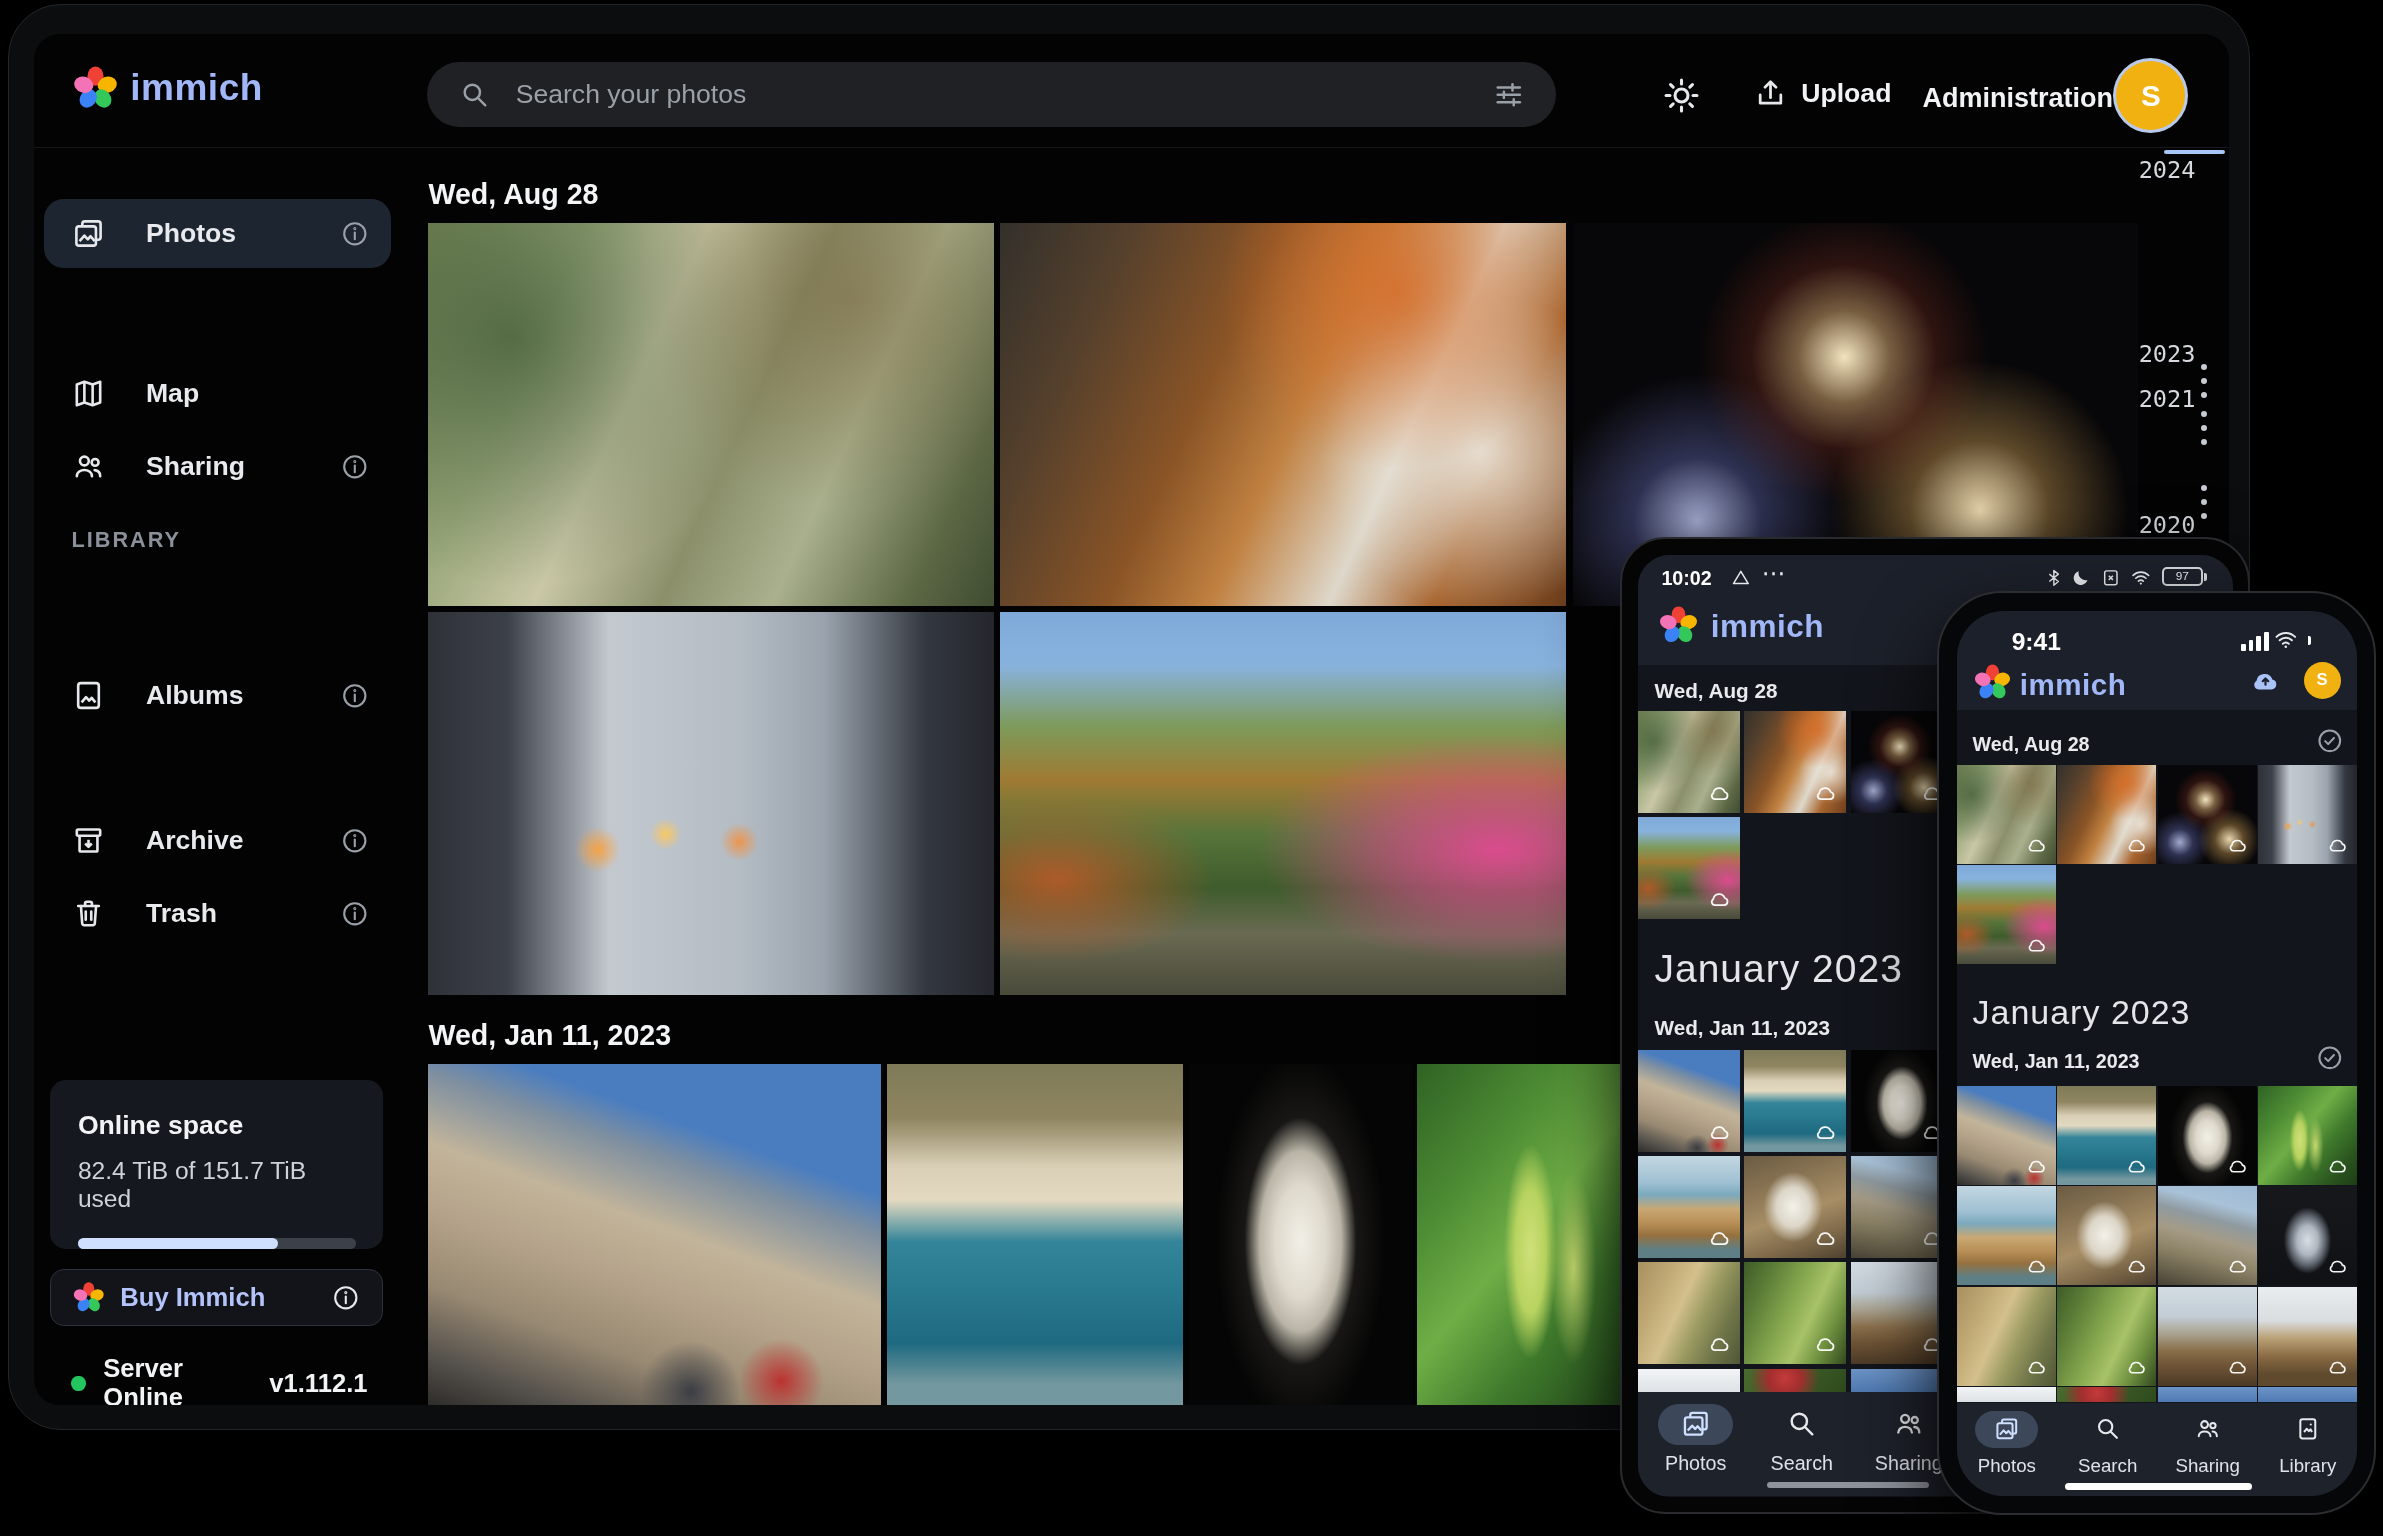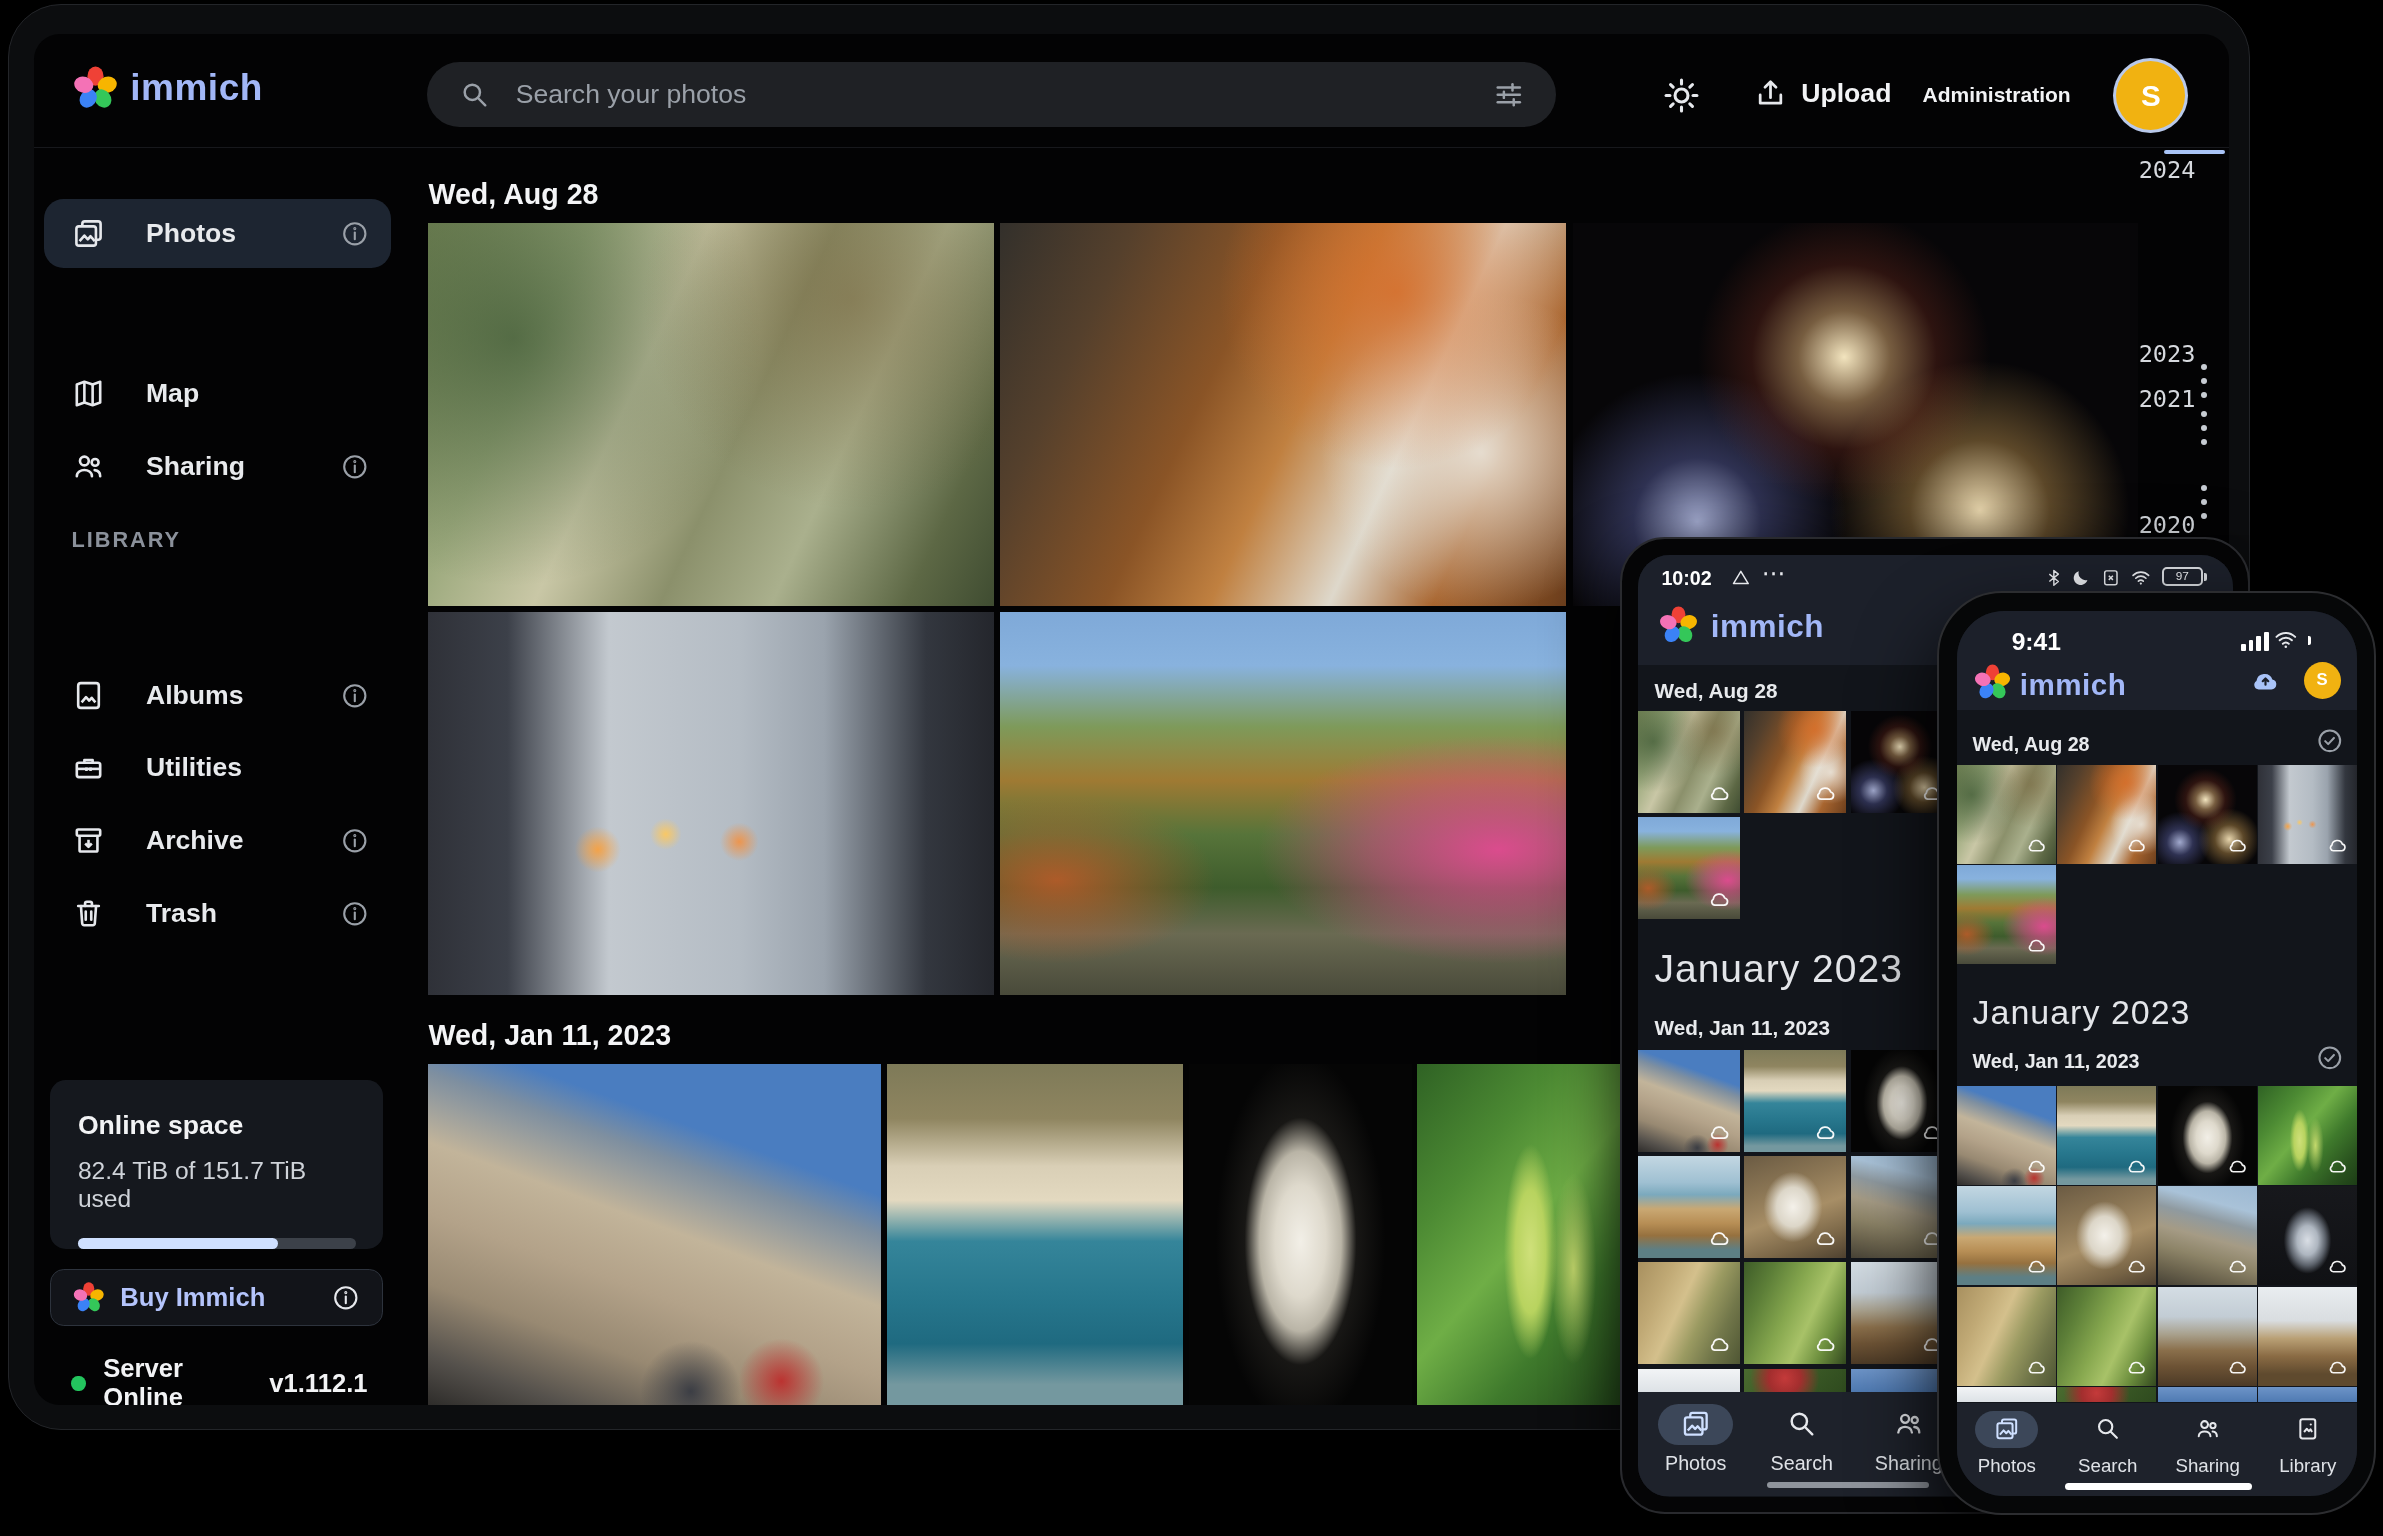--- a/index.html
+++ b/index.html
@@ -23,21 +23,21 @@
   #search-pill { left:393px; top:27.6px; width:1129px; height:65px; background:#1f2125;
     border-radius:32.5px; display:flex; align-items:center; padding:0 33px; gap:25.6px; }
   #search-pill input { flex:1; background:transparent; border:none; outline:none;
     color:#cfd3d9; font-size:26.6px; font-family:"Liberation Sans",sans-serif; }
   #search-pill input::placeholder { color:#9aa0a8; }
   .icon { color:#e6e8ec; }
   .icon-dim { color:#9aa0a8; }
   #theme-btn { left:1629px; top:43px; }
   #upload-btn { left:1720px; top:43px; display:flex; align-items:center; gap:13.8px;
     font-size:26.6px; font-weight:700; color:#f2f3f5; }
-  #admin-btn { left:1888px; top:49px; font-size:21px; font-weight:700; color:#f2f3f5; }
+  #admin-btn { left:1888px; top:49px; font-size:27px; font-weight:700; color:#f2f3f5; }
   #avatar { left:2082px; top:26.6px; width:69px; height:69px; border-radius:50%;
     background:#f1b211; box-shadow:0 0 0 3px #b9c9ea; display:flex; align-items:center;
     justify-content:center; font-size:29.6px; font-weight:700; color:#fff; }
 
   
   .side-item { left:9.9px; width:347px; height:69px; display:flex; align-items:center;
     padding:0 21.7px 0 27.6px; gap:41px; border-radius:19.7px; font-size:26.6px; font-weight:600;
     color:#e8eaed; }
   .side-item.selected { background:#1d2531; }
   .side-item .grow { flex:1; }
@@ -312,26 +312,20 @@
     <div class="abs lib-label" style="top:493px">LIBRARY</div>
     <div class="abs side-item" style="top:627px">
       <svg class="icon" width="33" height="33" viewBox="0 0 34 34">
           <use href="#i-album"></use>
         </svg>
       <span class="grow">Albums</span>
       <svg class="icon-dim" width="29.6" height="29.6" viewBox="0 0 30 30">
           <use href="#i-info"></use>
         </svg>
     </div>
-    <div class="abs side-item" style="top:699px">
-      <svg class="icon" width="33" height="33" viewBox="0 0 34 34">
-          <use href="#i-toolbox"></use>
-        </svg>
-      <span class="grow">Utilities</span>
-    </div>
     <div class="abs side-item" style="top:772px">
       <svg class="icon" width="33" height="33" viewBox="0 0 34 34">
           <use href="#i-archive"></use>
         </svg>
       <span class="grow">Archive</span>
       <svg class="icon-dim" width="29.6" height="29.6" viewBox="0 0 30 30">
           <use href="#i-info"></use>
         </svg>
     </div>
     <div class="abs side-item" style="top:845px">

